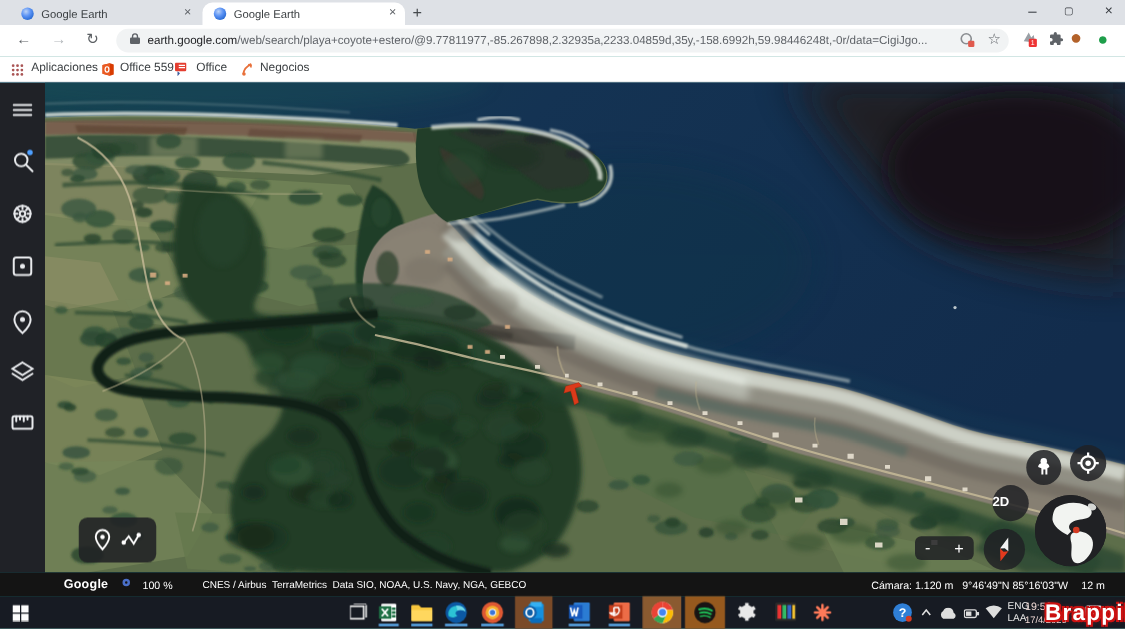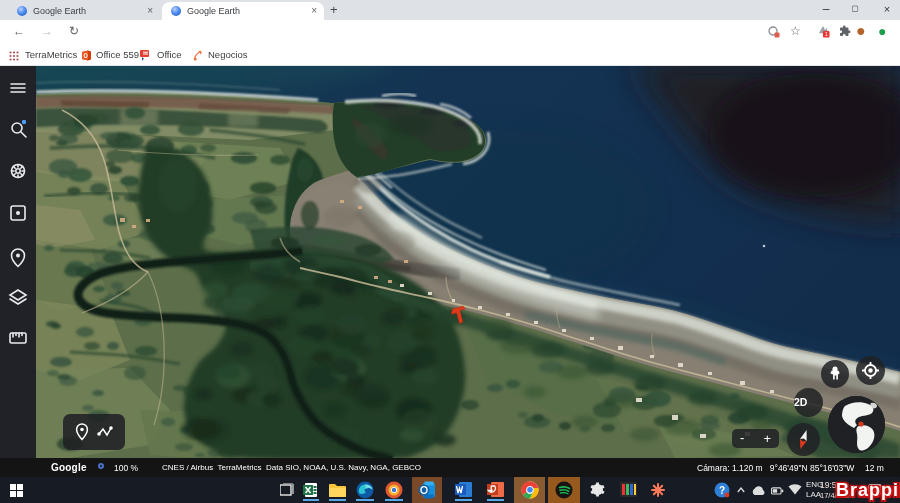--- a/index.html
+++ b/index.html
@@ -43,20 +43,25 @@
       </div>
   <span id="newtab">+</span>
   <span class="winbtn" style="left:818px;font-size:12px">–</span>
   <span class="winbtn" style="left:847px;font-size:8px">▢</span>
   <span class="winbtn" style="left:879px;font-size:11px">×</span>
 </div>
 <div id="addr">
   <span class="navic" style="left:13px">←</span>
   <span class="navic" style="left:41px;color:#b4b8bc">→</span>
   <span class="navic" style="left:69px">↻</span>
+  <div id="omni">
+        <div style="width:668px;overflow:hidden;white-space:nowrap"><svg width="8" height="10" viewBox="0 0 8 10" style="margin:0 6px 0 11px;vertical-align:-1px">
+            <path d="M1.5 4V3a2.5 2.5 0 015 0v1h.5a1 1 0 011 1v3.2a1 1 0 01-1 1H1a1 1 0 01-1-1V5a1 1 0 011-1zM2.6 4h2.8V3a1.4 1.4 0 00-2.8 0z" fill="#5f6368"></path>
+          </svg>earth.google.com<span class="gray">/web/search/playa+coyote+estero/@9.77811977,-85.267898,2.32935a,2233.04859d,35y,-158.6992h,59.98446248t,-0r/data=CigiJgo...</span></div>
+      </div>
   <svg class="exticon" style="left:768px;top:6px" width="12" height="12" viewBox="0 0 12 12">
         <circle cx="5" cy="5" r="4" fill="none" stroke="#8a8d91" stroke-width="1.3"></circle>
         <rect x="6.5" y="6.5" width="5" height="5" rx="1" fill="#e05a4e"></rect>
       </svg>
   <span class="exticon" style="left:790px;font-size:12px;top:4px">☆</span>
   <svg class="exticon" style="left:817px;top:5px" width="13" height="13" viewBox="0 0 13 13">
         <path d="M2 8 L6 1 L8 5 L10 3 L11 9 Z" fill="#9aa0a6"></path>
         <rect x="6" y="6" width="6.5" height="6.5" rx="1" fill="#e33"></rect>
         <text x="9.2" y="11.3" font-size="5.5" fill="#fff" text-anchor="middle" font-family="Liberation Sans">1</text>
       </svg>
@@ -73,21 +78,21 @@
           <circle cx="5" cy="1.5" r="1.1"></circle>
           <circle cx="8.5" cy="1.5" r="1.1"></circle>
           <circle cx="1.5" cy="5" r="1.1"></circle>
           <circle cx="5" cy="5" r="1.1"></circle>
           <circle cx="8.5" cy="5" r="1.1"></circle>
           <circle cx="1.5" cy="8.5" r="1.1"></circle>
           <circle cx="5" cy="8.5" r="1.1"></circle>
           <circle cx="8.5" cy="8.5" r="1.1"></circle>
         </g>
       </svg>
-  <span class="bmi" style="left:25px">TerraMetrics</span>
+  <span class="bmi" style="left:25px">Aplicaciones</span>
   <svg class="bmi" style="left:81px;top:5px" width="11" height="11" viewBox="0 0 11 11">
         <path d="M7 0.5 L10 1.5 V9.5 L7 10.5 L1 9 V2 Z" fill="#d83b01"></path>
         <path d="M7 0.5 V10.5 L1 9 V2 Z" fill="#ea5a22"></path>
         <ellipse cx="4.6" cy="5.5" rx="2" ry="2.6" fill="#fff"></ellipse>
         <ellipse cx="4.6" cy="5.5" rx="1" ry="1.7" fill="#ea5a22"></ellipse>
       </svg>
   <span class="bmi" style="left:96px">Office 559</span>
   <svg class="bmi" style="left:140px;top:5px" width="12" height="11" viewBox="0 0 12 11">
         <rect x="0" y="0" width="9" height="7" rx="1" fill="#e43e30"></rect>
         <path d="M2 7 L2 11 L4 8.5" fill="#3a5a9a"></path>

